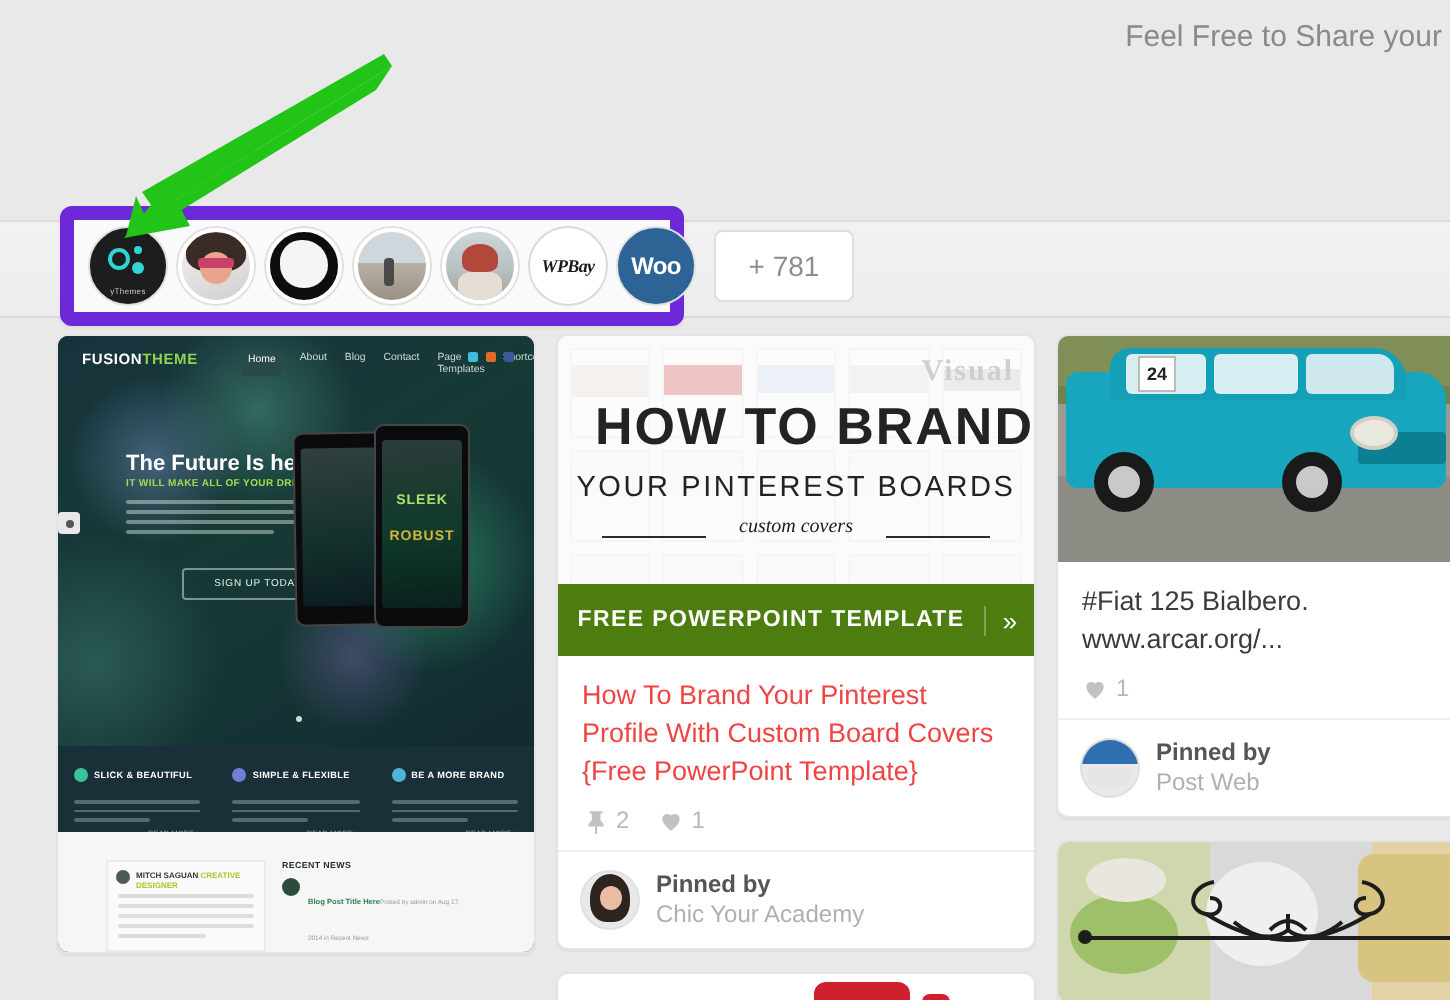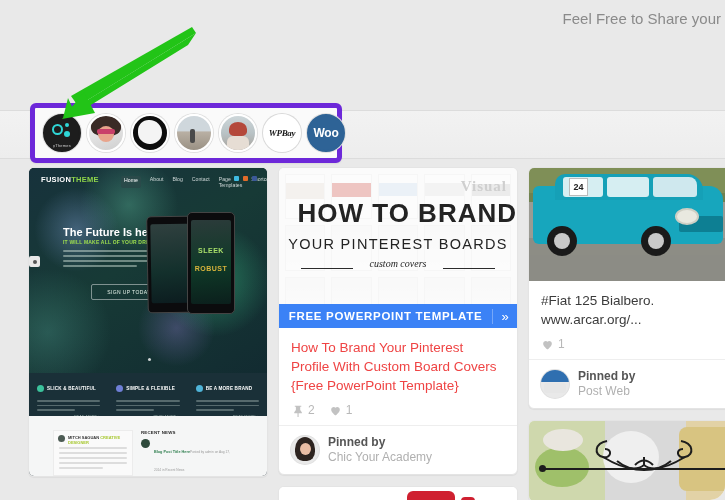--- a/index.html
+++ b/index.html
@@ -2,40 +2,40 @@
 <html><head>
 <meta charset="utf-8">
 <style>
   html,body{margin:0;padding:0;}
   body{
     width:725px;height:500px;overflow:hidden;
     background:#e9e9e9;
     font-family:"Liberation Sans",sans-serif;
     position:relative;
   }
-  .root{position:absolute;inset:0;overflow:hidden;border-radius:15px;}
+  .root{position:absolute;inset:0;overflow:hidden;}
 
   
   .teaser{
     position:absolute;top:0;right:0;width:420px;
     text-align:right;color:#8a8a8a;font-size:15px;line-height:26px;
     padding-top:6px;padding-right:4px;box-sizing:border-box;
     white-space:nowrap;
   }
   .teaser div{overflow:hidden;}
 
   
   .avatar-band{
     position:absolute;left:0;right:0;top:110px;height:47px;
     background:linear-gradient(#f2f2f2,#ededed);
     border-top:1px solid #dcdcdc;border-bottom:1px solid #dcdcdc;
   }
   .avatar-panel{
     position:absolute;left:30px;top:103px;width:312px;height:60px;
-    background:#fafafa;border:5px solid #6d28d9;border-radius:6px;
+    background:#fafafa;border:7px solid #6d28d9;border-radius:6px;
     box-shadow:0 1px 2px rgba(0,0,0,.06);
     display:flex;align-items:center;gap:6px;padding:0 8px;box-sizing:border-box;
   }
   .av{
     width:34px;height:34px;border-radius:50%;flex:0 0 auto;
     background:#d0d0d0;overflow:hidden;position:relative;
     border:2px solid #fff;box-shadow:0 0 0 1px #e0e0e0;
   }
   .av span.lbl{
     position:absolute;left:0;right:0;bottom:2px;text-align:center;
@@ -191,21 +191,21 @@
   .htb-vis{position:absolute;right:10px;top:10px;font-size:15px;color:#cfcfcf;font-family:"Liberation Serif",serif;font-weight:bold;letter-spacing:1px;}
   .htb-t1{position:absolute;left:0;right:0;top:30px;text-align:right;color:#232323;
       font-size:26px;font-weight:bold;letter-spacing:1px;font-family:"Liberation Sans",sans-serif;}
   .htb-t2{position:absolute;left:0;right:0;top:68px;text-align:center;color:#232323;
       font-size:14.5px;letter-spacing:1.3px;}
   .htb-t3{position:absolute;left:0;right:0;top:90px;text-align:center;color:#1d1d1d;
       font-size:10px;font-style:italic;font-family:"Liberation Serif",serif;}
   .htb-rule{position:absolute;top:100px;height:1px;background:#2b2b2b;width:52px;}
   .htb-rule.l{left:22px;}
   .htb-rule.r{right:22px;}
-  .htb-bar{position:absolute;left:0;right:0;bottom:0;height:24px;background:#3b82f6;
+  .htb-bar{position:absolute;left:0;right:0;bottom:0;height:36px;background:#4d7c0f;
       display:flex;align-items:center;}
   .htb-bar .lab{flex:1;text-align:center;color:#fff;font-size:11.5px;font-weight:bold;letter-spacing:.7px;}
   .htb-bar .chev{width:24px;text-align:center;color:#fff;font-size:13px;border-left:1px solid rgba(255,255,255,.3);}
 
   
   .fiat{width:100%;height:113px;position:relative;overflow:hidden;
      background:linear-gradient(#7f8f57 0 22%,#6f8250 22% 30%,#9b9b93 30% 62%,#8d8d85 62% 100%);}
   .fiat .body{position:absolute;left:4px;top:18px;width:190px;height:58px;background:#17a6bd;border-radius:6px 14px 6px 6px;}
   .fiat .roof{position:absolute;left:26px;top:6px;width:148px;height:26px;background:#15a0b7;border-radius:10px 16px 0 0;}
   .fiat .win{position:absolute;top:9px;height:20px;background:#d6eef2;border-radius:3px;}
@@ -270,20 +270,21 @@
     <div class="av av5">
       <div class="h2"></div>
       <div class="b2"></div>
     </div>
     <div class="av av6">
       <span class="wp">WPBay</span>
     </div>
     <div class="av av7">
       <span class="woo">Woo</span>
     </div>
+    <div class="more-btn">+ 781</div>
   </div>
 
   <svg class="arrow" viewBox="0 0 725 500">
     <g fill="#22c417" stroke="none">
       <polygon points="196,33 188,45 73,116 81,103 63,118 68,98 73,109"></polygon>
       <path d="M196,33 L78,106 L71,96 L192,27 Z"></path>
       <polygon points="84,92 62,119 95,113"></polygon>
     </g>
   </svg>
 

